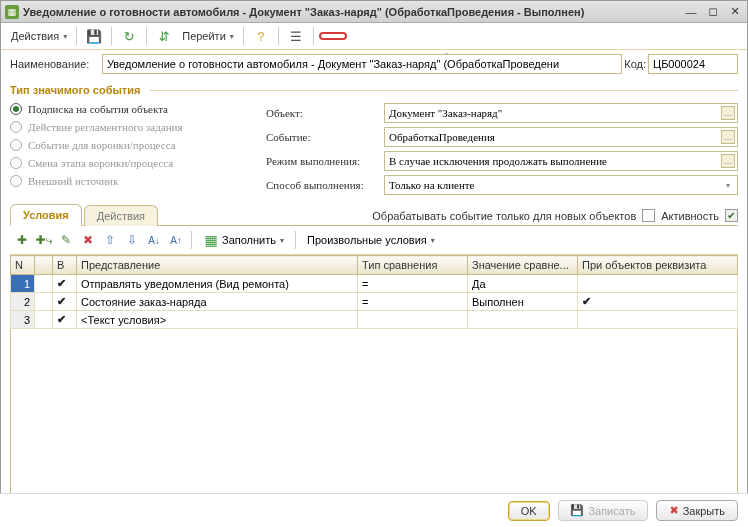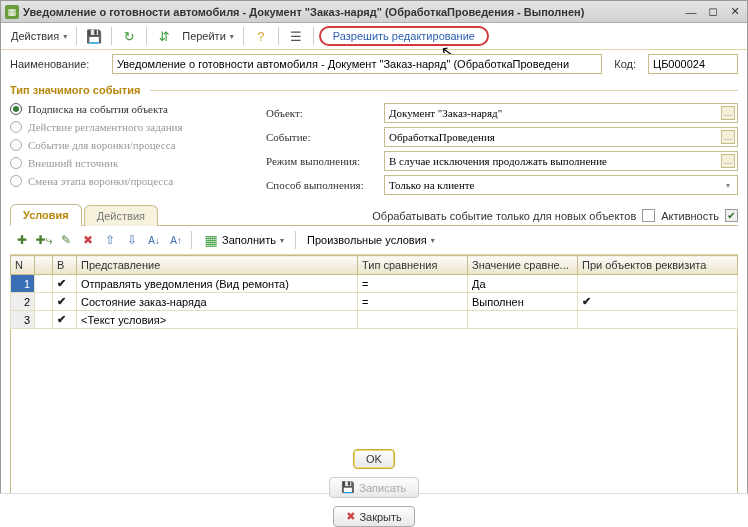--- a/index.html
+++ b/index.html
@@ -94,21 +94,21 @@
   }
   .cursor-img {
     position: absolute;
     left: 120px;
     top: 14px;
     font-size: 16px;
     color: #000;
     pointer-events: none;
     transform: rotate(-10deg);
   }
-  .row { display: flex; align-items: center; margin-bottom: 6px; gap: 12px; }
+  .row { display: flex; align-items: center; margin-bottom: 6px; gap: 2px; }
   .label { color: #333; white-space: nowrap; }
   .input {
     flex: 1;
     border: 1px solid #c8bb8a;
     background: #fff;
     height: 20px;
     padding: 2px 4px;
     display: flex;
     align-items: center;
     overflow: hidden;
@@ -316,21 +316,20 @@
     position: absolute;
     bottom: 0; left: 0; right: 0;
     height: 34px;
     border-top: 1px solid #ddd;
     display: flex;
     align-items: center;
     justify-content: flex-end;
     padding: 0 10px;
     gap: 8px;
     background: #fff;
-    flex-direction: column;
   }
   .footer-btn {
     border: 1px solid #aaa;
     border-radius: 4px;
     padding: 3px 12px;
     background: linear-gradient(to bottom, #fefefe, #e8e8e8);
     display: inline-flex;
     align-items: center;
     gap: 4px;
     color: #333;
@@ -384,21 +383,20 @@
   <span class="tb-sep"></span>
   <span class="tb-btn">
       <span class="tb-icon" style="color:#e0a83a">?</span>
     </span>
   <span class="tb-sep"></span>
   <span class="tb-btn">
       <span class="tb-icon" style="color:#555">☰</span>
     </span>
   <span class="tb-sep"></span>
   <span class="tb-btn highlight-btn">
-    <span>Разрешить редактирование</span>
     <span class="cursor-img">↖</span>
   </span>
 </div>
 
 <div class="main-panel">
 
 <div class="row">
   <span class="label" style="width:90px">Наименование:</span>
   <div class="input readonly" style="flex:1">
     <span>Уведомление о готовности автомобиля - Документ "Заказ-наряд" (ОбработкаПроведени</span>
@@ -422,25 +420,25 @@
     <div class="radio-item">
       <span class="radio-circle"></span>
       <span>Действие регламентного задания</span>
     </div>
     <div class="radio-item">
       <span class="radio-circle"></span>
       <span>Событие для воронки/процесса</span>
     </div>
     <div class="radio-item">
       <span class="radio-circle"></span>
-      <span>Внешний источник</span>
+      <span>Смена этапа воронки/процесса</span>
     </div>
     <div class="radio-item">
       <span class="radio-circle"></span>
-      <span>Смена этапа воронки/процесса</span>
+      <span>Внешний источник</span>
     </div>
   </div>
 
   <div class="props-col">
     <div class="prop-row">
       <span class="prop-label">Объект:</span>
       <div class="prop-input">
         <span>Документ "Заказ-наряд"</span>
         <span class="ellips-btn">…</span>
       </div>

